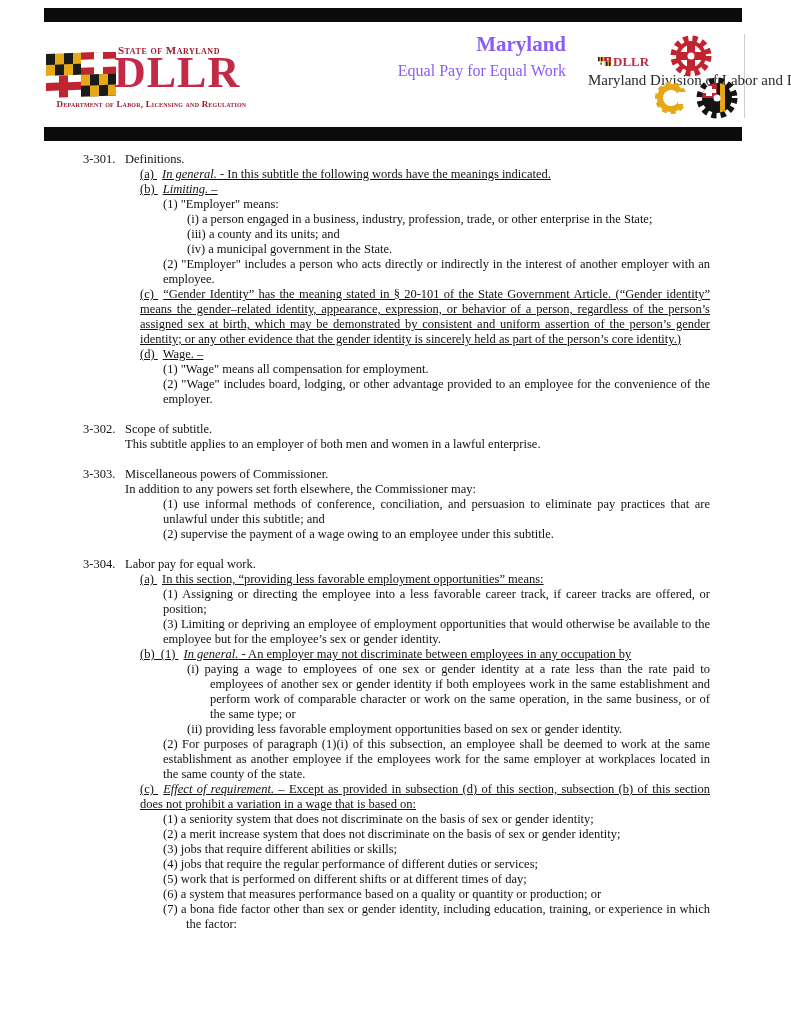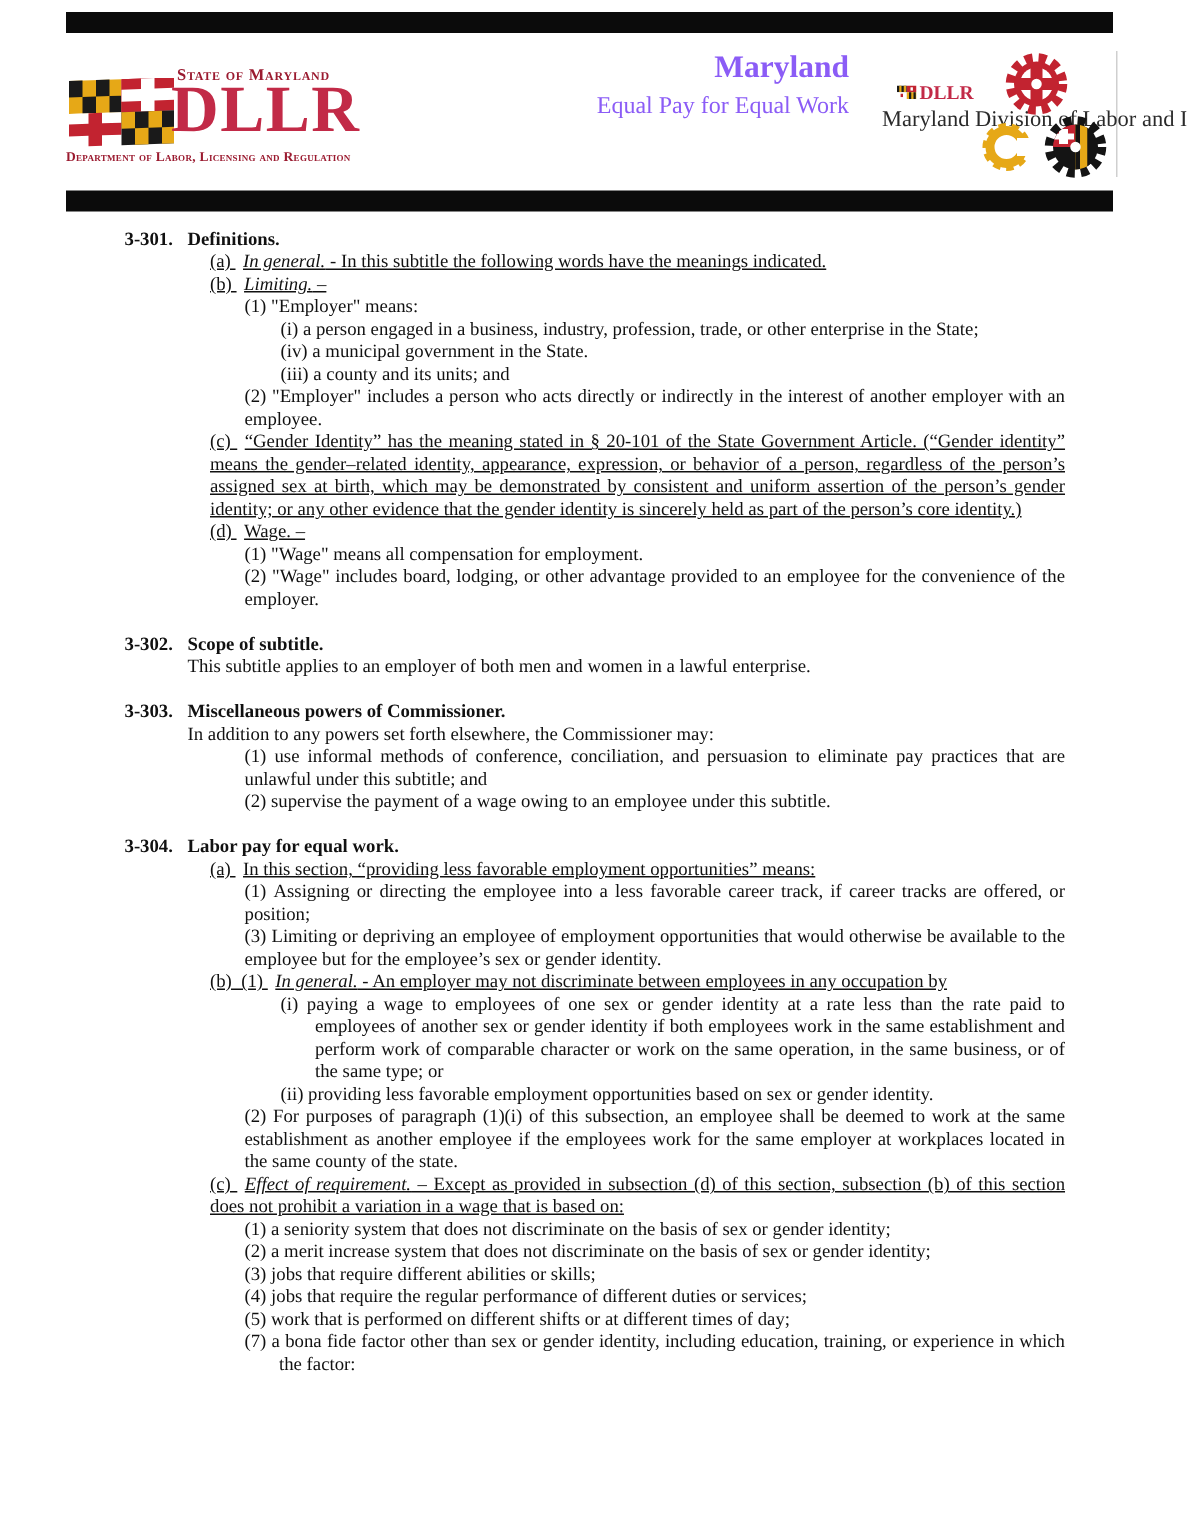--- a/index.html
+++ b/index.html
@@ -14,21 +14,21 @@
   .bar-bottom{top:127px;}
 
   
   .hdr-left{position:absolute;left:44px;top:36px;width:215px;height:82px;}
   .flag-svg{position:absolute;left:2px;top:16px;}
   .state-line{position:absolute;left:74px;top:8px;font-variant:small-caps;font-weight:bold;
     font-size:11px;color:#9b1b30;letter-spacing:.5px;white-space:nowrap;}
   .dllr-big{position:absolute;left:70px;top:14px;font-size:44px;line-height:46px;font-weight:bold;
     color:#c22a47;letter-spacing:1px;}
   .dept-line{position:absolute;left:0px;top:63px;width:215px;font-variant:small-caps;font-weight:bold;
-    font-size:9px;color:#9b1b30;white-space:nowrap;letter-spacing:.2px;}
+    font-size:9px;color:#9b1b30;white-space:nowrap;letter-spacing:.2px;text-align:center;}
 
   .hdr-center{position:absolute;left:244px;top:32px;width:322px;text-align:right;color:#8b5cf6;}
   .t1{font-size:21px;font-weight:bold;line-height:25px;}
   .t2{font-size:16px;font-weight:normal;line-height:28px;white-space:nowrap;}
   .t3{font-size:13.5px;font-weight:bold;line-height:18px;white-space:nowrap;}
 
   .hdr-right{position:absolute;left:572px;top:34px;width:172px;height:84px;
     border-right:1px solid #cfcfcf;}
   .mini-flag{position:absolute;left:26px;top:23px;}
   .dllr-small{position:absolute;left:41px;top:20px;font-size:13px;font-weight:bold;color:#c22a47;}
@@ -36,21 +36,21 @@
     white-space:nowrap;}
   .gear{position:absolute;}
   .gear-red{right:30px;top:0px;}
   .gear-gold{left:80px;top:46px;}
   .gear-black{right:4px;top:42px;}
 
   
   .doc{position:absolute;left:83px;top:152px;width:627px;font-size:12.5px;line-height:15px;}
   .section{margin-top:0;}
   .section + .section{margin-top:15px;}
-  .sec-head{font-weight:bold;}
+  .sec-head{font-weight:normal;}
   .sec-num{display:inline-block;width:42px;}
   .sec-body{padding-left:42px;}
   .para{text-align:justify;}
   .ind1{margin-left:15px;text-decoration:underline;}
   .ind2{margin-left:38px;}
   .ind3{margin-left:62px;}
   .hang{padding-left:23px;text-indent:-23px;}
   .ind1 > .marker{margin-right:5px;}
 </style>
 </head>
@@ -150,22 +150,22 @@
 <div class="bar bar-bottom"></div>
 
 <div class="doc" id="doc">
     <div class="section">
       <div class="sec-head"><span class="sec-num">3-301.</span><span>Definitions.</span></div>
       <div class="sec-body">
         <div class="para ind1"><span class="marker">(a)&nbsp;</span><i>In general.</i><span> - In this subtitle the following words have the meanings indicated.</span></div>
         <div class="para ind1"><span class="marker">(b)&nbsp;</span><i>Limiting.</i><span> –</span></div>
         <div class="para ind2"><span class="marker">(1)&nbsp;</span><span>"Employer" means:</span></div>
         <div class="para ind3"><span class="marker">(i)&nbsp;</span><span>a person engaged in a business, industry, profession, trade, or other enterprise in the State;</span></div>
+        <div class="para ind3"><span class="marker">(iii)&nbsp;</span><span>a county and its units; and</span></div>
         <div class="para ind3"><span class="marker">(iv)&nbsp;</span><span>a municipal government in the State.</span></div>
-        <div class="para ind3"><span class="marker">(iii)&nbsp;</span><span>a county and its units; and</span></div>
         <div class="para ind2"><span class="marker">(2)&nbsp;</span><span>"Employer" includes a person who acts directly or indirectly in the interest of another employer with an employee.</span></div>
         <div class="para ind1"><span class="marker">(c)&nbsp;</span><span>“Gender Identity” has the meaning stated in § 20-101 of the State Government Article. (“Gender identity” means the gender–related identity, appearance, expression, or behavior of a person, regardless of the person’s assigned sex at birth, which may be demonstrated by consistent and uniform assertion of the person’s gender identity; or any other evidence that the gender identity is sincerely held as part of the person’s core identity.)</span></div>
         <div class="para ind1"><span class="marker">(d)&nbsp;</span><span>Wage. –</span></div>
         <div class="para ind2"><span class="marker">(1)&nbsp;</span><span>"Wage" means all compensation for employment.</span></div>
         <div class="para ind2"><span class="marker">(2)&nbsp;</span><span>"Wage" includes board, lodging, or other advantage provided to an employee for the convenience of the employer.</span></div>
       </div>
     </div>
     <div class="section">
       <div class="sec-head"><span class="sec-num">3-302.</span><span>Scope of subtitle.</span></div>
       <div class="sec-body">
@@ -189,16 +189,17 @@
         <div class="para ind1"><span class="marker">(b)&nbsp;&nbsp;(1)&nbsp;</span><i>In general.</i><span> - An employer may not discriminate between employees in any occupation by</span></div>
         <div class="para ind3 hang"><span class="marker">(i)&nbsp;</span><span>paying a wage to employees of one sex or gender identity at a rate less than the rate paid to employees of another sex or gender identity if both employees work in the same establishment and perform work of comparable character or work on the same operation, in the same business, or of the same type; or</span></div>
         <div class="para ind3 hang"><span class="marker">(ii)&nbsp;</span><span>providing less favorable employment opportunities based on sex or gender identity.</span></div>
         <div class="para ind2"><span class="marker">(2)&nbsp;</span><span>For purposes of paragraph (1)(i) of this subsection, an employee shall be deemed to work at the same establishment as another employee if the employees work for the same employer at workplaces located in the same county of the state.</span></div>
         <div class="para ind1"><span class="marker">(c)&nbsp;</span><i>Effect of requirement.</i><span> – Except as provided in subsection (d) of this section, subsection (b) of this section does not prohibit a variation in a wage that is based on:</span></div>
         <div class="para ind2"><span class="marker">(1)&nbsp;</span><span>a seniority system that does not discriminate on the basis of sex or gender identity;</span></div>
         <div class="para ind2"><span class="marker">(2)&nbsp;</span><span>a merit increase system that does not discriminate on the basis of sex or gender identity;</span></div>
         <div class="para ind2"><span class="marker">(3)&nbsp;</span><span>jobs that require different abilities or skills;</span></div>
         <div class="para ind2"><span class="marker">(4)&nbsp;</span><span>jobs that require the regular performance of different duties or services;</span></div>
         <div class="para ind2"><span class="marker">(5)&nbsp;</span><span>work that is performed on different shifts or at different times of day;</span></div>
+        <div class="para ind2"><span class="marker">(6)&nbsp;</span><span>a system that measures performance based on a quality or quantity or production; or</span></div>
         <div class="para ind2 hang"><span class="marker">(7)&nbsp;</span><span>a bona fide factor other than sex or gender identity, including education, training, or experience in which the factor:</span></div>
       </div>
     </div>
   </div>
 
 </body></html>

